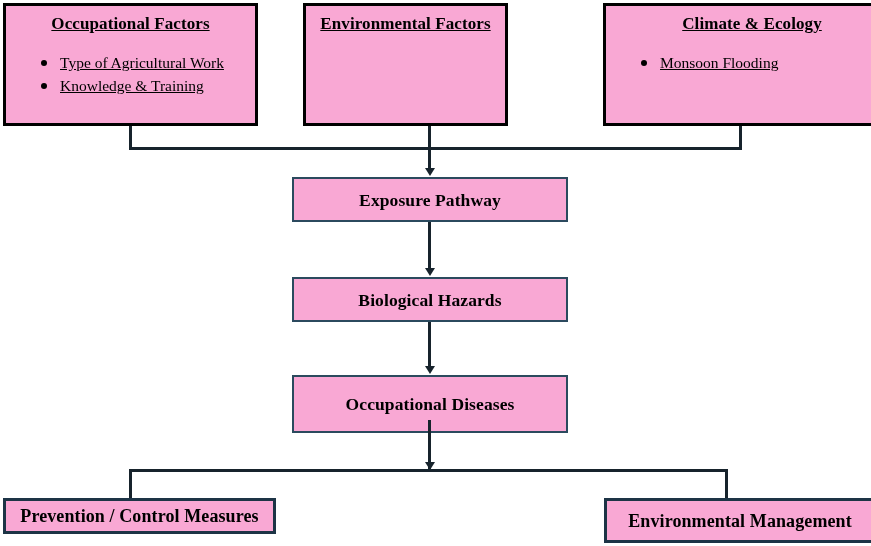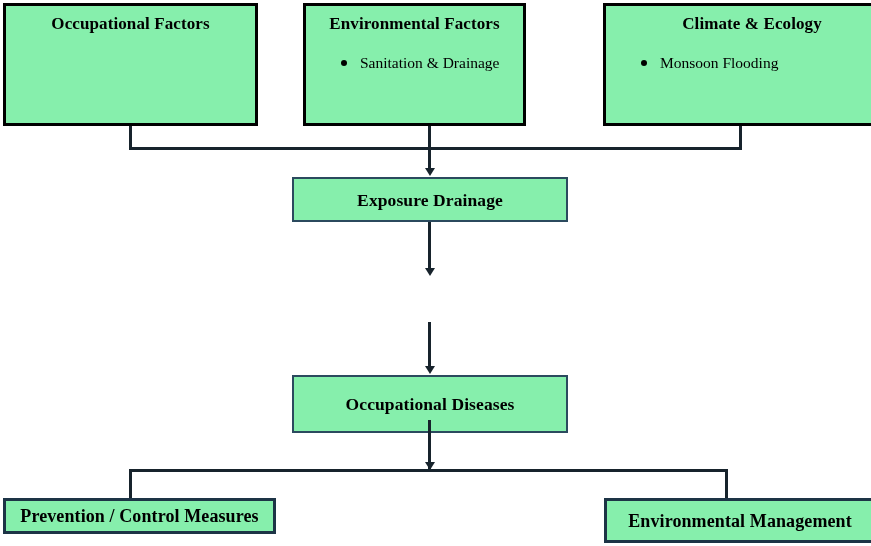--- a/index.html
+++ b/index.html
@@ -17,21 +17,22 @@
     width: 871px;
     height: 546px;
     background: #ffffff;
     overflow: hidden;
   }
 
   
   .box {
     position: absolute;
     box-sizing: border-box;
-    background: #86efac;
+    background: #f9a8d4;
+    text-decoration: underline;
   }
   .box.top {
     border: 3px solid #000000;
   }
   .box.chain {
     border: 2px solid #2b4a5e;
   }
   .box.outcome {
     border: 3px solid #1d3446;
   }
@@ -101,26 +102,29 @@
     border-top: 8px solid #17232c;
   }
 </style>
 </head>
 <body>
 
 <div id="canvas">
 
   <div class="box top" style="left:3px; top:3px; width:255px; height:123px;">
     <div class="box-title">Occupational Factors</div>
+    <ul class="bullets">
+      <li><span class="dot"></span><span>Type of Agricultural Work</span></li>
+      <li><span class="dot"></span><span>Knowledge &amp; Training</span></li>
+    </ul>
   </div>
 
-  <div class="box top" style="left:303px; top:3px; width:223px; height:123px;">
+  <div class="box top" style="left:303px; top:3px; width:205px; height:123px;">
     <div class="box-title">Environmental Factors</div>
     <ul class="bullets">
-      <li><span class="dot"></span><span>Sanitation &amp; Drainage</span></li>
     </ul>
   </div>
 
   <div class="box top" style="left:603px; top:3px; width:298px; height:123px;">
     <div class="box-title">Climate &amp; Ecology</div>
     <ul class="bullets">
       <li><span class="dot"></span><span>Monsoon Flooding</span></li>
     </ul>
   </div>
 
@@ -129,26 +133,29 @@
   <div class="ln v" style="left:428px; top:126px; height:24px;"></div>
 
   <div class="ln v" style="left:739px; top:126px; height:24px;"></div>
 
   <div class="ln h" style="left:129px; top:147px; width:613px;"></div>
 
   <div class="ln v" style="left:428px; top:147px; height:23px;"></div>
   <div class="arrowhead" style="left:424.5px; top:168px;"></div>
 
   <div class="box chain" style="left:292px; top:177px; width:276px; height:45px;">
-    <span class="chain-label">Exposure Drainage</span>
+    <span class="chain-label">Exposure Pathway</span>
   </div>
 
   <div class="ln v" style="left:428px; top:222px; height:48px;"></div>
   <div class="arrowhead" style="left:424.5px; top:268px;"></div>
 
+  <div class="box chain" style="left:292px; top:277px; width:276px; height:45px;">
+    <span class="chain-label">Biological Hazards</span>
+  </div>
 
   <div class="ln v" style="left:428px; top:322px; height:48px;"></div>
   <div class="arrowhead" style="left:424.5px; top:366px;"></div>
 
   <div class="box chain" style="left:292px; top:375px; width:276px; height:58px;">
     <span class="chain-label">Occupational Diseases</span>
   </div>
 
   <div class="ln v" style="left:428px; top:420px; height:50px;"></div>
   <div class="arrowhead" style="left:424.5px; top:462px;"></div>

